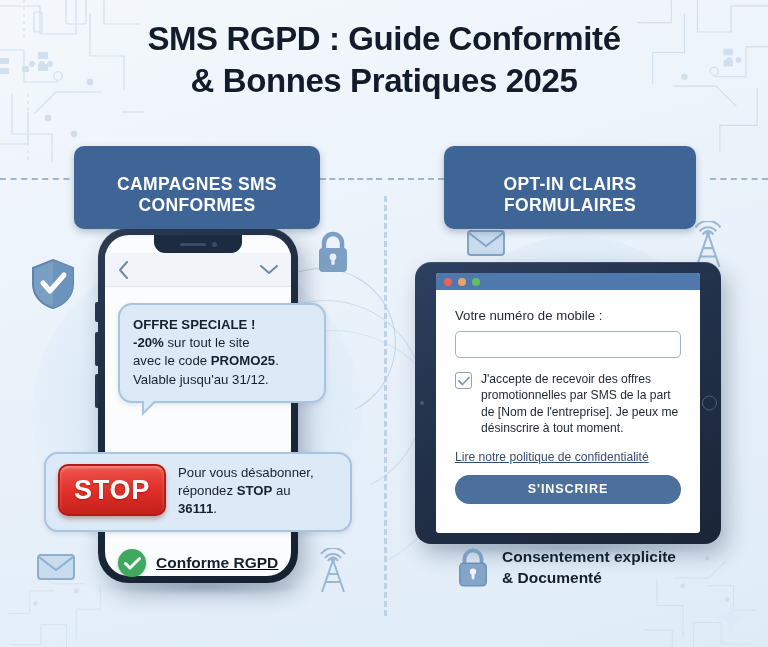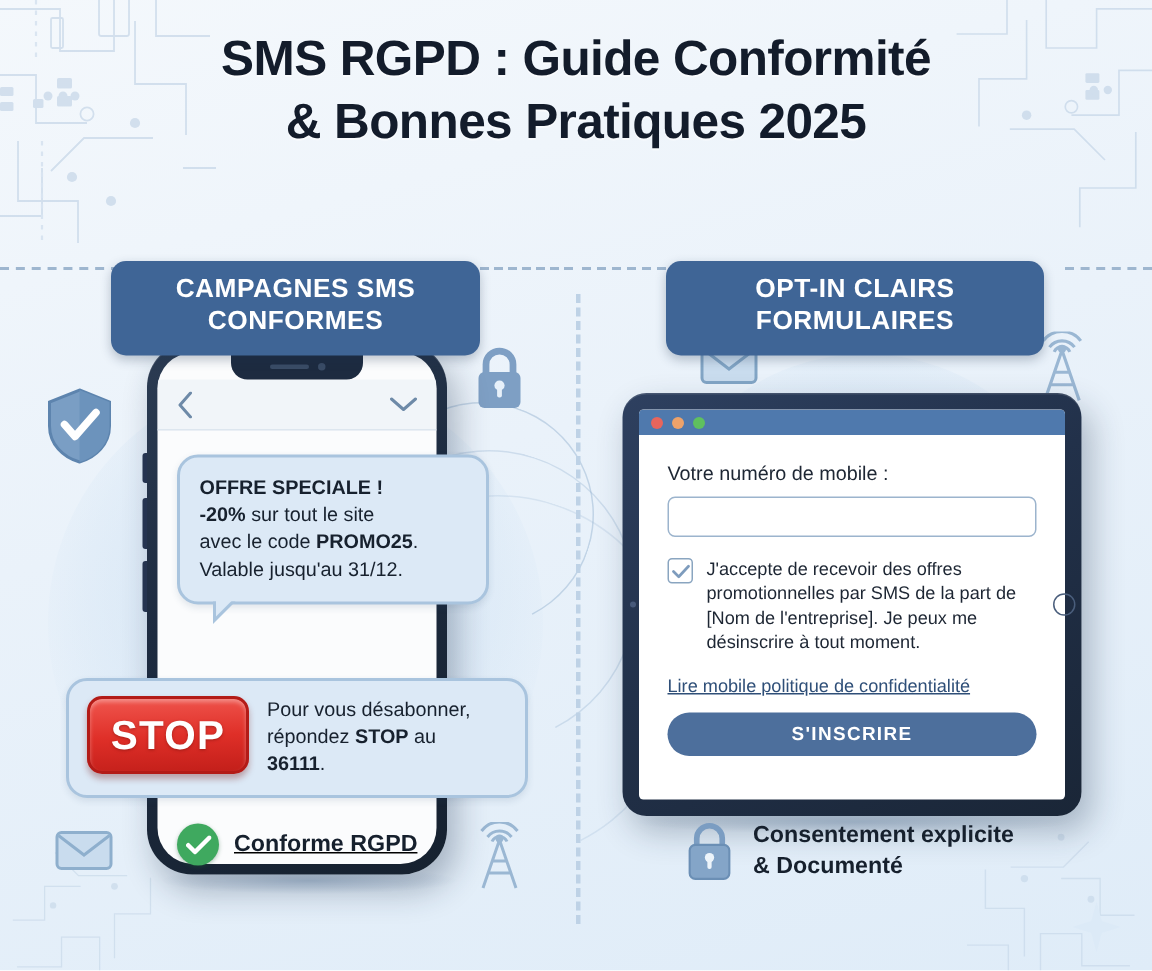--- a/index.html
+++ b/index.html
@@ -69,24 +69,23 @@
     position: absolute;
     top: 146px;
     background: #3f6596;
     color: #fff;
     border-radius: 10px;
     text-align: center;
     font-size: 17.5px;
     font-weight: bold;
     line-height: 1.22;
     letter-spacing: .35px;
-    padding: 8px 20px 12px;
+    padding: 28px 20px 12px;
     box-shadow: 0 3px 7px rgba(28,50,80,.28);
     z-index: 5;
-    margin-top: 28px;
   }
   .badge.left  { left: 74px;  width: 246px; }
   .badge.right { left: 444px; width: 252px; }
 
   
   .halo {
     position: absolute;
     border-radius: 50%;
     background: radial-gradient(circle at 50% 45%, rgba(190,214,238,.62) 0%, rgba(205,225,243,.26) 58%, rgba(214,231,246,0) 74%);
     pointer-events: none;
@@ -239,21 +238,21 @@
     font-size: 15.5px; font-weight: bold; color: #16202d;
   }
 
   
   .tablet {
     position: absolute;
     left: 415px; top: 262px;
     width: 306px; height: 282px;
     background: linear-gradient(150deg, #2e4060 0%, #22314a 45%, #1a2637 100%);
     border-radius: 16px;
-    padding: 11px 11px;
+    padding: 11px 21px;
     box-shadow: 6px 10px 22px rgba(26,45,72,.3), inset 0 1px 0 rgba(255,255,255,.12);
     z-index: 4;
   }
   .tablet-shadow {
     position: absolute;
     left: 425px; top: 540px;
     width: 288px; height: 16px;
     background: radial-gradient(ellipse at 50% 50%, rgba(104,137,173,.3) 0%, rgba(120,152,186,0) 72%);
     border-radius: 50%;
     z-index: 3;
@@ -595,21 +594,21 @@
         <div class="form-label">Votre numéro de mobile :</div>
         <input class="form-input" type="text" value="" placeholder="" style="">
         <div class="consent">
           <span class="cbx">
             <svg width="12" height="10" viewBox="0 0 12 10">
               <path d="M1 5 L4.5 8.5 L11 1.5" stroke="#7e9cbd" stroke-width="1.8" fill="none" stroke-linecap="round" stroke-linejoin="round"></path>
             </svg>
           </span>
           <span class="consent-text">J'accepte de recevoir des offres promotionnelles par SMS de la part de [Nom de l'entreprise]. Je peux me désinscrire à tout moment.</span>
         </div>
-        <a class="privacy-link">Lire mobile politique de confidentialité</a>
+        <a class="privacy-link">Lire notre politique de confidentialité</a>
         <button class="submit-btn">S'INSCRIRE</button>
       </div>
     </div>
   </div>
 
   <div class="consent-caption">
     <svg width="34" height="42" viewBox="0 0 36 44">
       <path d="M9 19 V13.5 A9 9 0 0 1 27 13.5 V19" stroke="#7b9dc2" stroke-width="4" fill="none"></path>
       <rect x="4" y="18" width="28" height="24" rx="4" fill="#84a5c8" stroke="#6b8fb5" stroke-width="1.5"></rect>
       <circle cx="18" cy="27" r="3.3" fill="#edf4fa"></circle>

